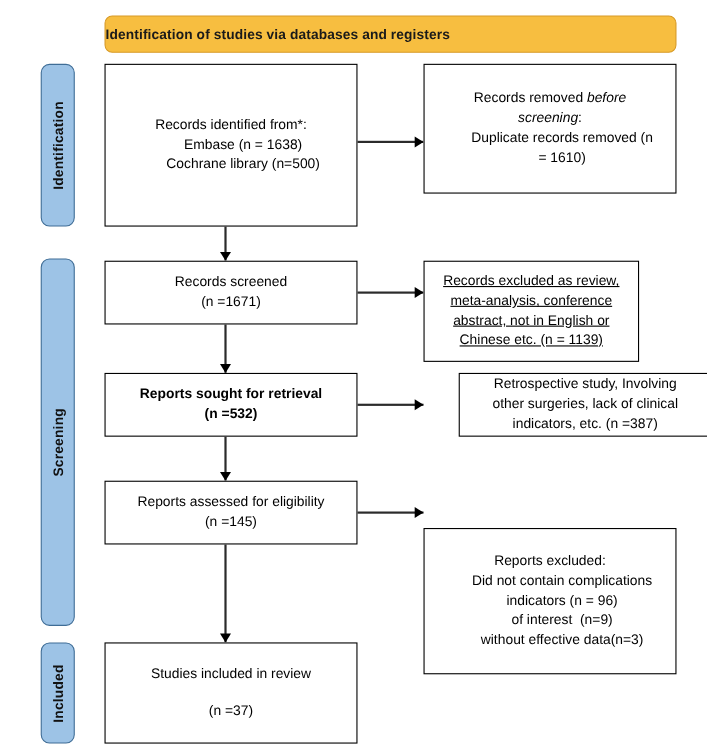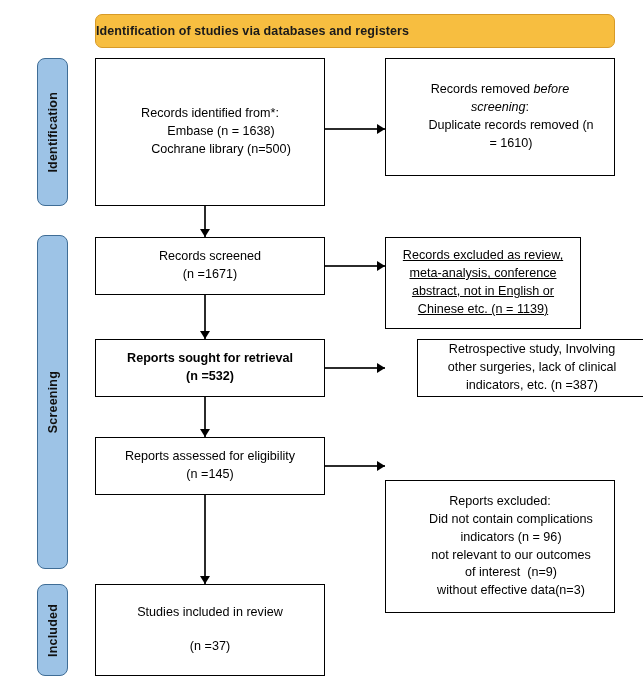--- a/index.html
+++ b/index.html
@@ -252,21 +252,20 @@
 
   <div class="arrow-h arrow-h4">
     <div class="shaft"></div>
     <div class="head"></div>
   </div>
 
   <div class="box box-excluded-elig">
     <div class="line">Reports excluded:</div>
     <div class="line hang">Did not contain complications</div>
     <div class="line hang">indicators (n = 96)</div>
-    <div class="line hang">not relevant to our outcomes</div>
     <div class="line hang">of interest  (n=9)</div>
     <div class="line hang">without effective data(n=3)</div>
   </div>
 
   <div class="arrow-v arrow-v4">
     <div class="shaft"></div>
     <div class="head"></div>
   </div>
 
   <div class="box box-included">

